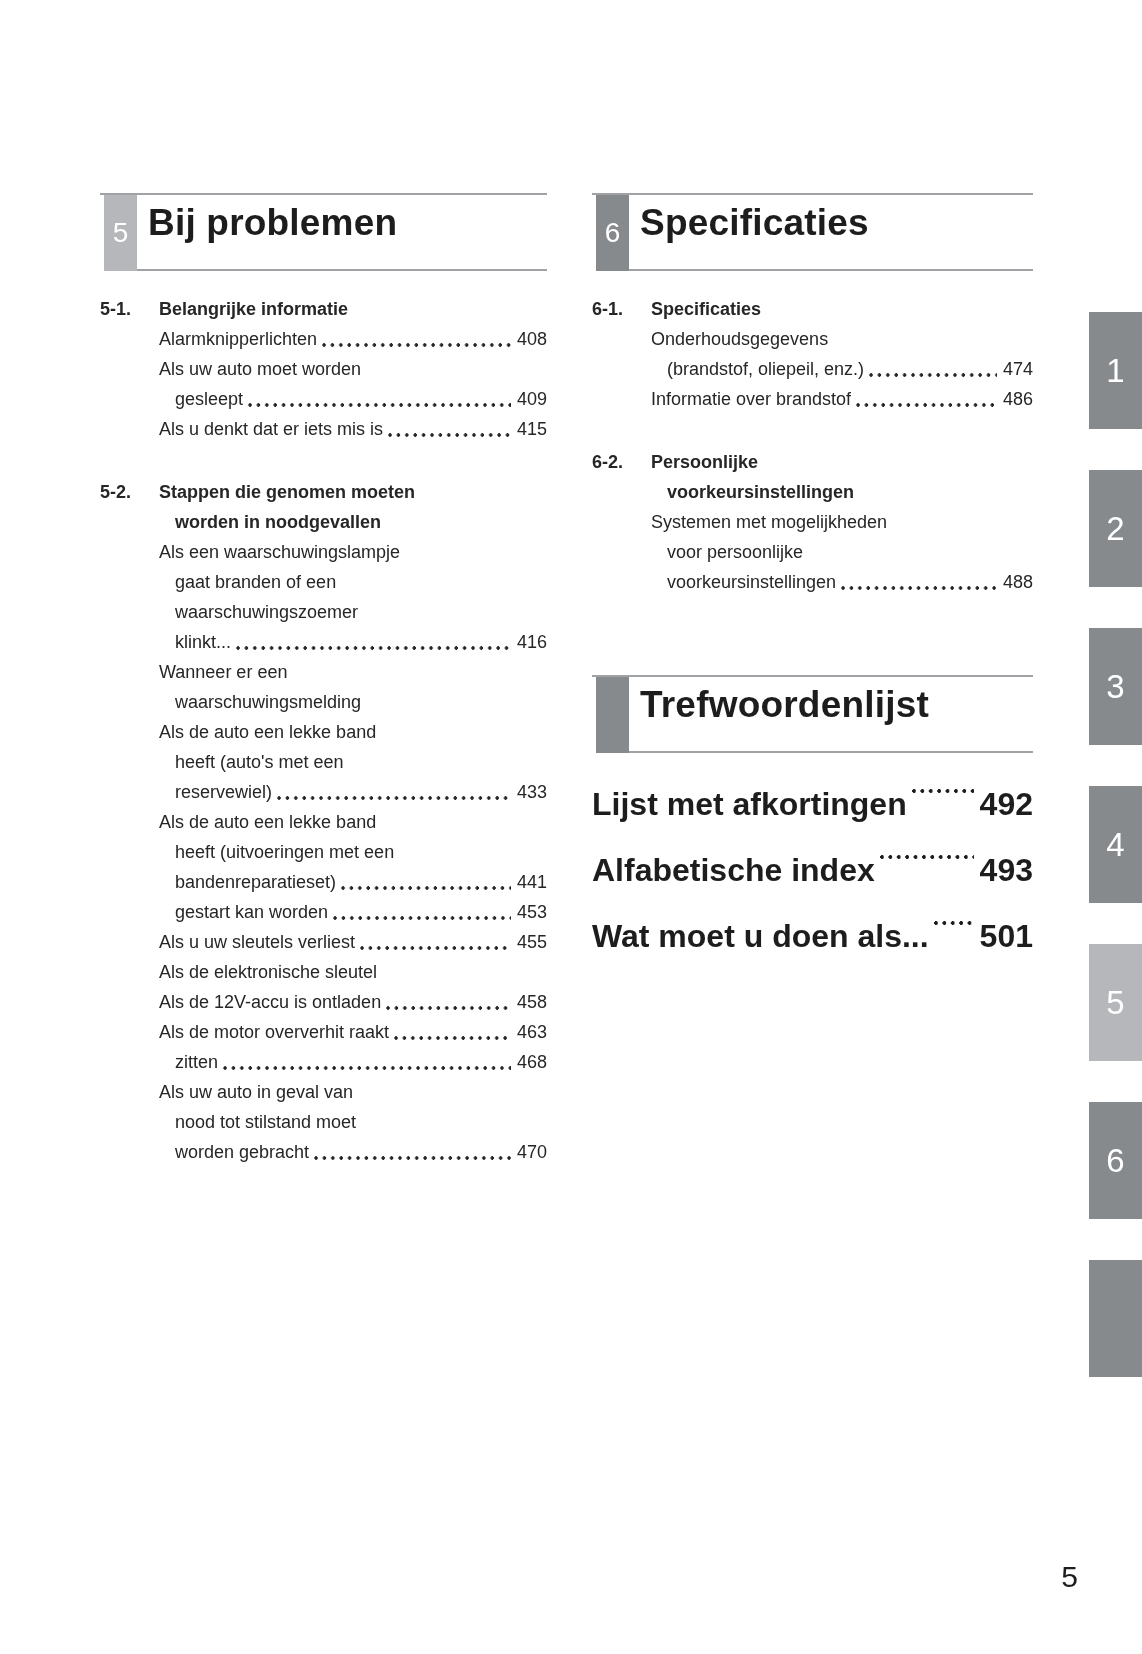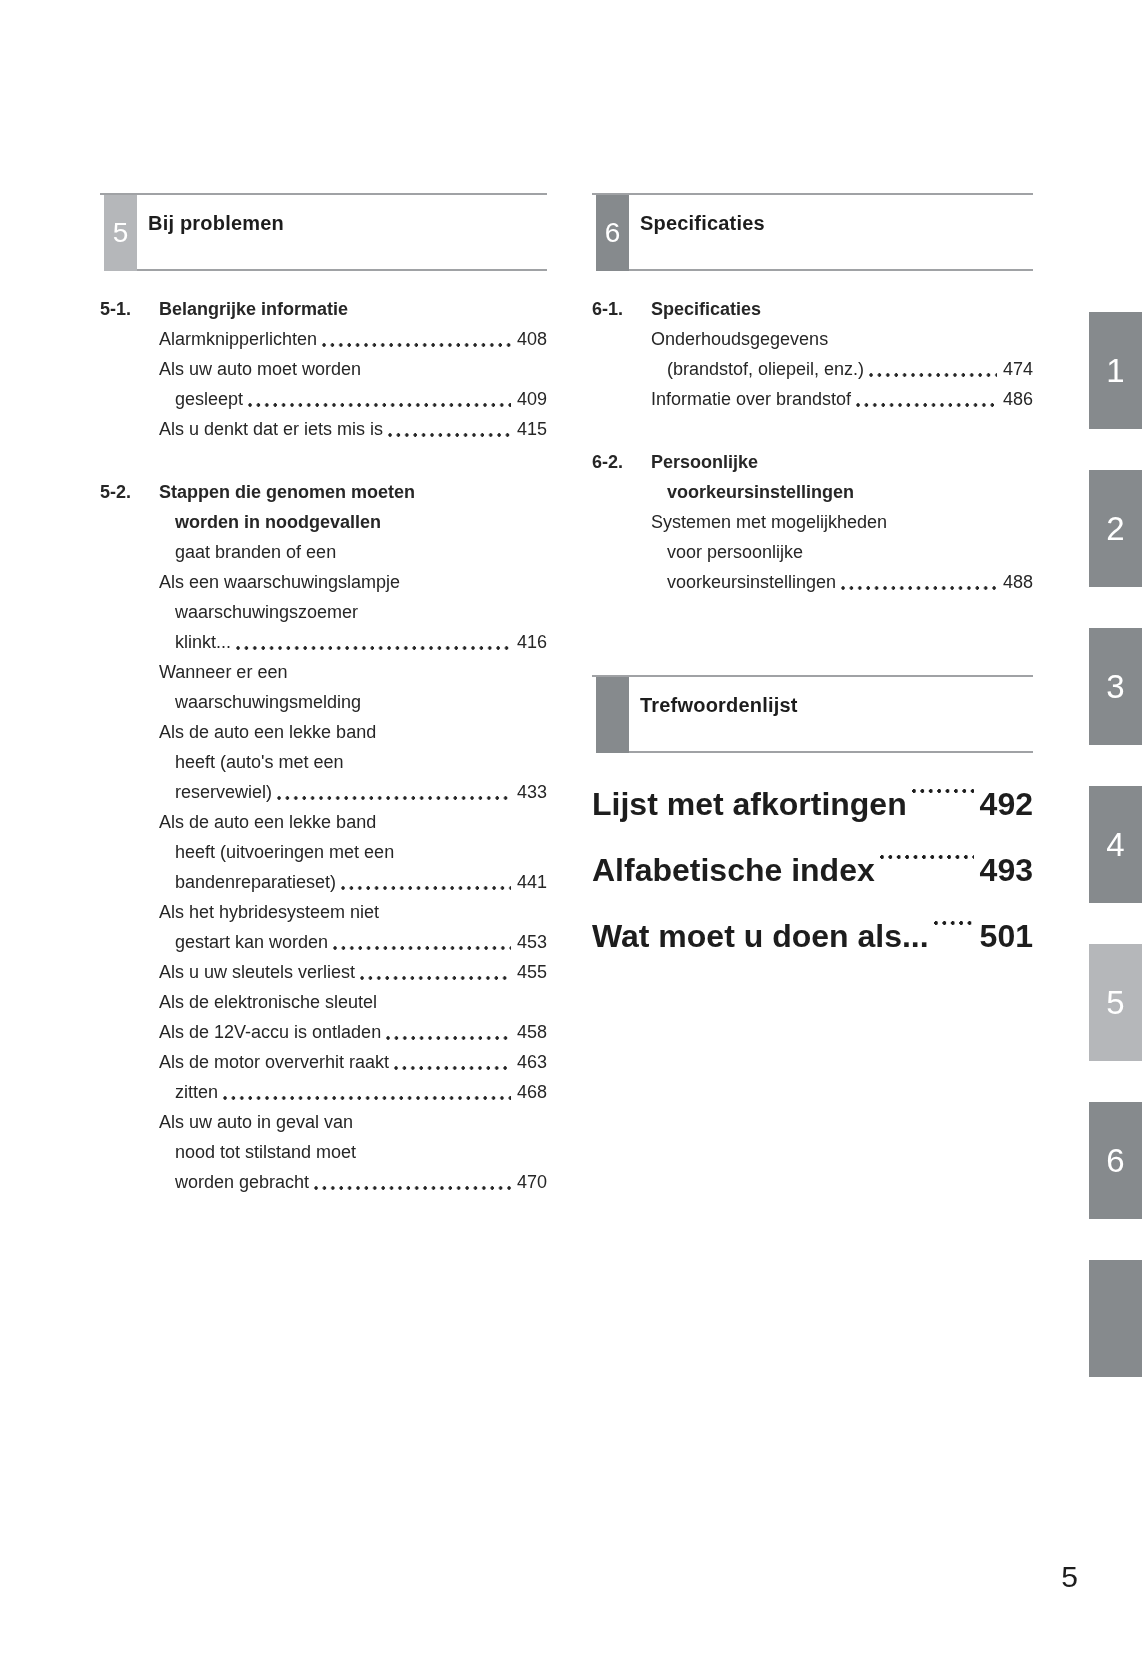--- a/index.html
+++ b/index.html
@@ -22,21 +22,21 @@
   .chapter{position:relative; height:78px; box-sizing:border-box; border-top:2px solid var(--rule);}
   .toc-column .chapter:not(:first-child){margin-top:78px;}
   .chapter .numbox{
     position:absolute; left:4px; top:0; width:33px; height:76px;
     display:flex; align-items:center; justify-content:center;
     color:#ffffff; font-size:28px;
   }
   .chapter .chapter-title{
     position:absolute; left:48px; top:0; height:56px;
     display:flex; align-items:center;
-    font-size:20px; font-weight:bold; letter-spacing:0.2px; color:#1d1d1d;
+    font-size:37px; font-weight:bold; letter-spacing:0.2px; color:#1d1d1d;
   }
   .chapter .rule-bottom{position:absolute; left:37px; right:0; bottom:0; height:2px; background:var(--rule);}
 
   
   .section{position:relative; margin-top:33px; padding-left:59px; font-size:18px; line-height:30px;}
   .chapter + .section{margin-top:23px;}
   .section-label{position:absolute; left:0; top:0; font-weight:bold;}
   .sec-title-line{font-weight:bold; white-space:nowrap;}
   .sec-title-line.cont{margin-left:16px;}
 
@@ -93,26 +93,26 @@
         <div class="toc-line">
           <span class="toc-text">Als u denkt dat er iets mis is</span>
           <span class="leader"></span>
           <span class="toc-page-num">415</span>
         </div>
       </div>
       <div class="section">
         <span class="section-label">5-2.</span>
         <div class="sec-title-line">Stappen die genomen moeten</div>
         <div class="sec-title-line cont">worden in noodgevallen</div>
+        <div class="toc-line">
+          <span class="toc-text">Als een waarschuwingslampje</span>
+        </div>
         <div class="toc-line cont">
           <span class="toc-text">gaat branden of een</span>
         </div>
-        <div class="toc-line">
-          <span class="toc-text">Als een waarschuwingslampje</span>
-        </div>
         <div class="toc-line cont">
           <span class="toc-text">waarschuwingszoemer</span>
         </div>
         <div class="toc-line cont">
           <span class="toc-text">klinkt...</span>
           <span class="leader"></span>
           <span class="toc-page-num">416</span>
         </div>
         <div class="toc-line">
           <span class="toc-text">Wanneer er een</span>
@@ -134,23 +134,20 @@
         <div class="toc-line">
           <span class="toc-text">Als de auto een lekke band</span>
         </div>
         <div class="toc-line cont">
           <span class="toc-text">heeft (uitvoeringen met een</span>
         </div>
         <div class="toc-line cont">
           <span class="toc-text">bandenreparatieset)</span>
           <span class="leader"></span>
           <span class="toc-page-num">441</span>
-        </div>
-        <div class="toc-line">
-          <span class="toc-text">Als het hybridesysteem niet</span>
         </div>
         <div class="toc-line cont">
           <span class="toc-text">gestart kan worden</span>
           <span class="leader"></span>
           <span class="toc-page-num">453</span>
         </div>
         <div class="toc-line">
           <span class="toc-text">Als u uw sleutels verliest</span>
           <span class="leader"></span>
           <span class="toc-page-num">455</span>

